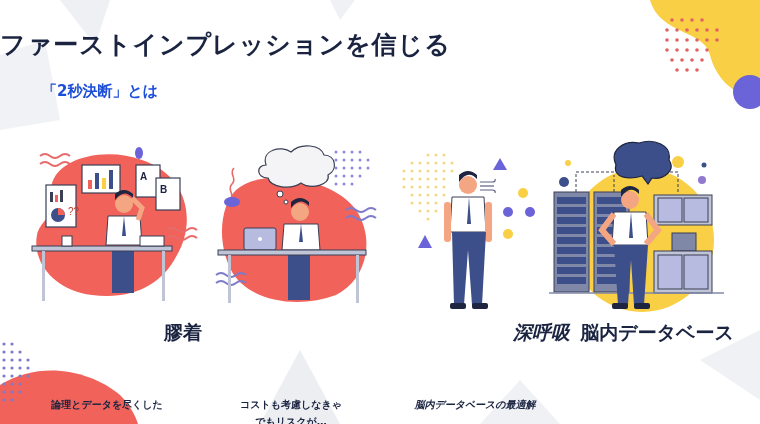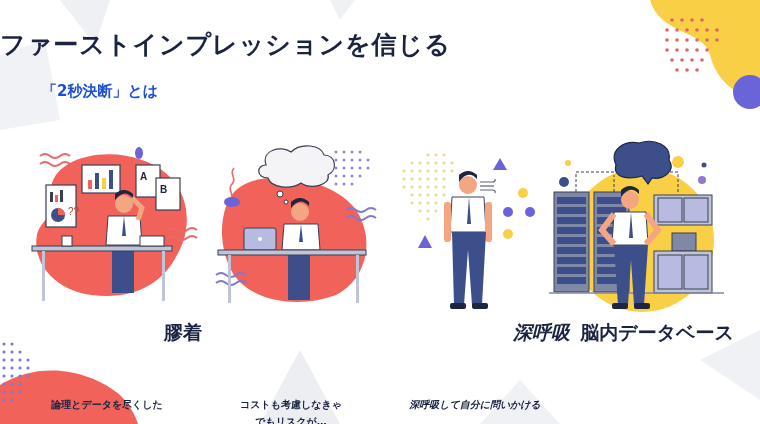--- a/index.html
+++ b/index.html
@@ -266,21 +266,21 @@
     <path d="M72,57 L104,57 L106,92 L70,92 Z" fill="#fff" stroke="#3a3f55" stroke-width="1"></path>
     <path d="M89,57 L87,84 L91,84 Z" fill="#3c4f8a"></path>
     <rect x="64" y="62" width="7" height="40" rx="3" fill="#f4a582"></rect>
     <rect x="105" y="62" width="7" height="40" rx="3" fill="#f4a582"></rect>
     <path d="M72,92 L106,92 L102,165 L92,165 L88,110 L84,165 L74,165 Z" fill="#3c4f8a"></path>
     <rect x="70" y="163" width="16" height="6" rx="2" fill="#1d2540"></rect>
       <rect x="92" y="163" width="16" height="6" rx="2" fill="#1d2540"></rect>
   </svg>
   <div class="heading">深呼吸</div>
   <div class="desc">
-    <div>深呼吸して自分に問いかける</div>
+    <div>脳内データベースの最適解</div>
   </div>
 </div>
 
 <div class="panel" style="left:544px;">
   <svg class="illus" viewBox="0 0 190 172">
     <circle cx="98" cy="100" r="72" fill="#f9cf45"></circle>
     <circle cx="24" cy="23" r="3" fill="#f9cf45"></circle>
     <circle cx="134" cy="22" r="6" fill="#f9cf45"></circle>
     <circle cx="20" cy="42" r="5" fill="#3c4f8a"></circle>
     <circle cx="160" cy="25" r="2.5" fill="#3c4f8a"></circle>

